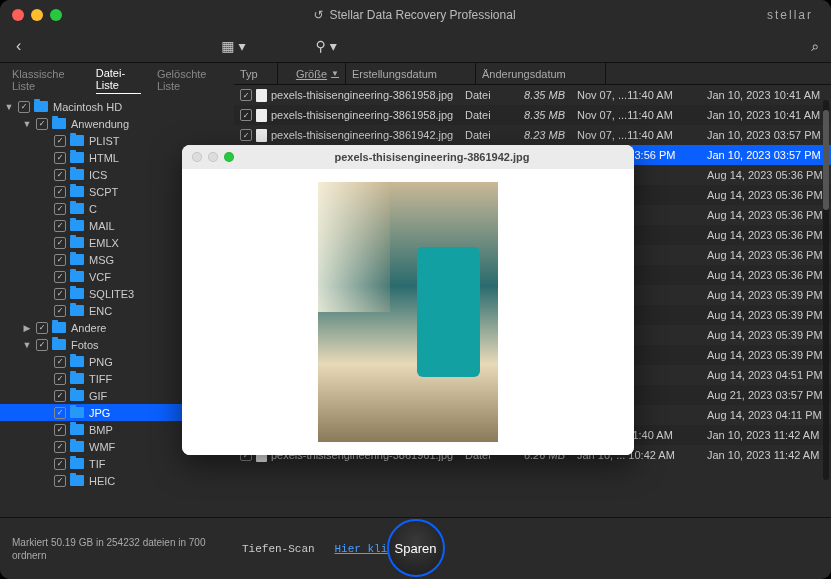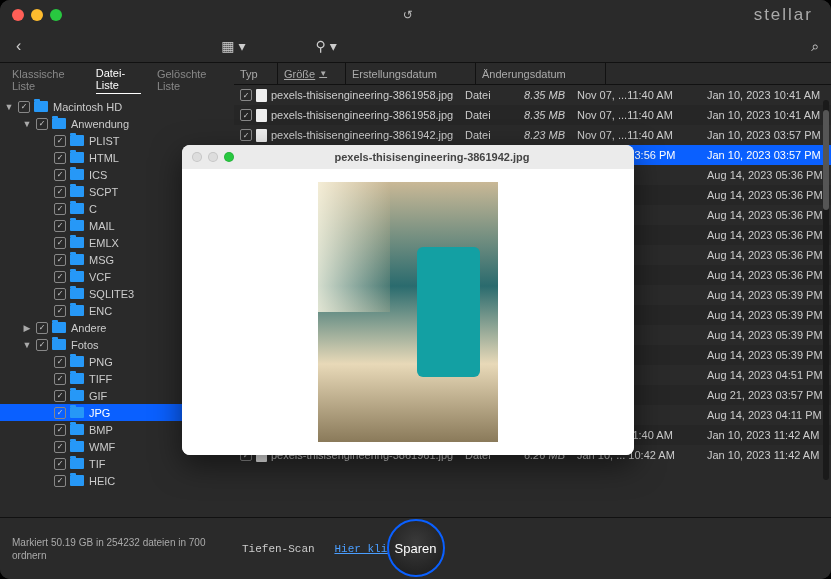--- a/index.html
+++ b/index.html
@@ -5,21 +5,21 @@
 * { margin: 0; padding: 0; box-sizing: border-box; }
 body { font-family: -apple-system, BlinkMacSystemFont, "Segoe UI", sans-serif; background: #000; width: 831px; height: 579px; overflow: hidden; font-size: 11px; color: #ccc; }
 .window { width: 831px; height: 579px; background: #2a2a2a; border-radius: 10px; display: flex; flex-direction: column; position: relative; overflow: hidden; }
 .titlebar { height: 30px; display: flex; align-items: center; padding: 0 12px; background: #2a2a2a; }
 .traffic { display: flex; gap: 7px; }
 .tl { width: 12px; height: 12px; border-radius: 50%; }
 .tl.close { background: #ff5f57; }
 .tl.min { background: #febc2e; }
 .tl.max { background: #28c840; }
 .title { flex: 1; text-align: center; color: #bbb; font-size: 12px; display: flex; align-items: center; justify-content: center; gap: 6px; }
-.brand { font-size: 17px; letter-spacing: 2px; color: #aaa; padding-right: 6px; }
+.brand { font-size: 12px; letter-spacing: 2px; color: #aaa; padding-right: 6px; }
 .toolbar { height: 32px; display: flex; align-items: center; padding: 0 12px; background: #2a2a2a; }
 .back-icon { color: #ccc; font-size: 16px; margin-left: 4px; }
 .tool-center { display: flex; gap: 70px; margin-left: 200px; }
 .tool-icon { color: #ccc; font-size: 14px; }
 .search-icon { margin-left: auto; color: #ccc; font-size: 14px; }
 .divider { height: 1px; background: #111; }
 .viewtabs { display: flex; gap: 16px; padding: 4px 12px; font-size: 11px; align-items: center; }
 .viewtab { color: #888; cursor: pointer; padding-bottom: 2px; }
 .viewtab.active { color: #fff; border-bottom: 1px solid #fff; }
 .main { flex: 1; display: flex; min-height: 0; }
@@ -29,21 +29,21 @@
 .expander { width: 10px; text-align: center; font-size: 9px; color: #aaa; }
 .chk { width: 12px; height: 12px; border: 1px solid #888; border-radius: 2px; display: flex; align-items: center; justify-content: center; font-size: 8px; margin: 0 4px; color: #ccc; }
 .folder-icon { width: 14px; height: 11px; background: #2698f7; border-radius: 1px; margin-right: 5px; position: relative; }
 .folder-icon::before { content: ""; position: absolute; top: -2px; left: 0; width: 6px; height: 2px; background: #2698f7; border-radius: 1px 1px 0 0; }
 .tree-label { white-space: nowrap; }
 .content { flex: 1; display: flex; flex-direction: column; min-width: 0; background: #2a2a2a; }
 .col-headers { display: flex; height: 22px; border-bottom: 1px solid #111; font-size: 11px; color: #aaa; }
 .ch { display: flex; align-items: center; padding: 0 6px; border-right: 1px solid #111; }
 .ch.name { flex: 1; }
 .ch.typ { width: 44px; }
-.ch.size { width: 68px; justify-content: flex-start; text-decoration: underline; }
+.ch.size { width: 68px; justify-content: flex-end; text-decoration: underline; }
 .ch.created { width: 130px; }
 .ch.modified { width: 130px; }
 .ch .sort { margin-left: 4px; font-size: 8px; }
 .rows { flex: 1; overflow: hidden; }
 .file-row { display: flex; height: 20px; align-items: center; font-size: 11px; }
 .file-row:nth-child(even) { background: #262626; }
 .file-row.active { background: #0a60ff; color: #fff; }
 .fc { padding: 0 6px; overflow: hidden; text-overflow: ellipsis; white-space: nowrap; }
 .fc.name { flex: 1; display: flex; align-items: center; gap: 4px; }
 .fc.typ { width: 44px; }
@@ -73,20 +73,21 @@
 <div class="window">
 
   <div class="titlebar">
     <div class="traffic">
       <div class="tl close"></div>
       <div class="tl min"></div>
       <div class="tl max"></div>
     </div>
     <div class="title">
       <span>↺</span>
+      <span>Stellar Data Recovery Professional</span>
     </div>
     <div class="brand">stellar</div>
   </div>
 
   <div class="toolbar">
     <div class="back-icon">‹</div>
     <div class="tool-center">
       <div class="tool-icon">▦ ▾</div>
       <div class="tool-icon">⚲ ▾</div>
     </div>

